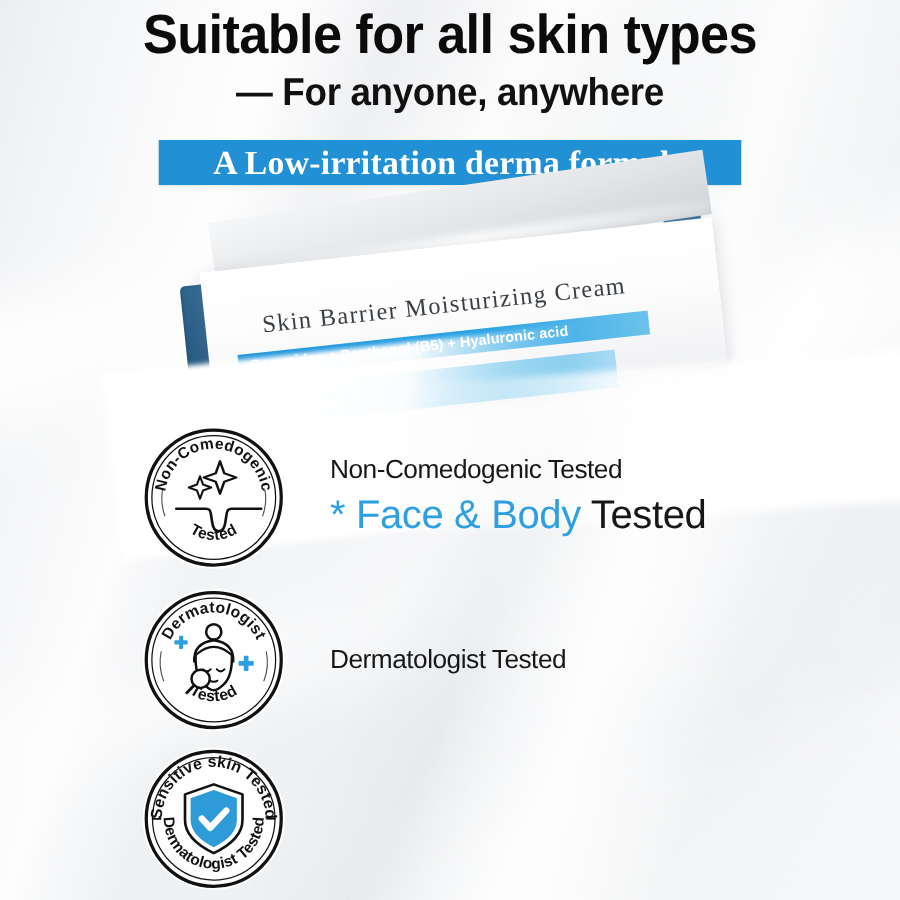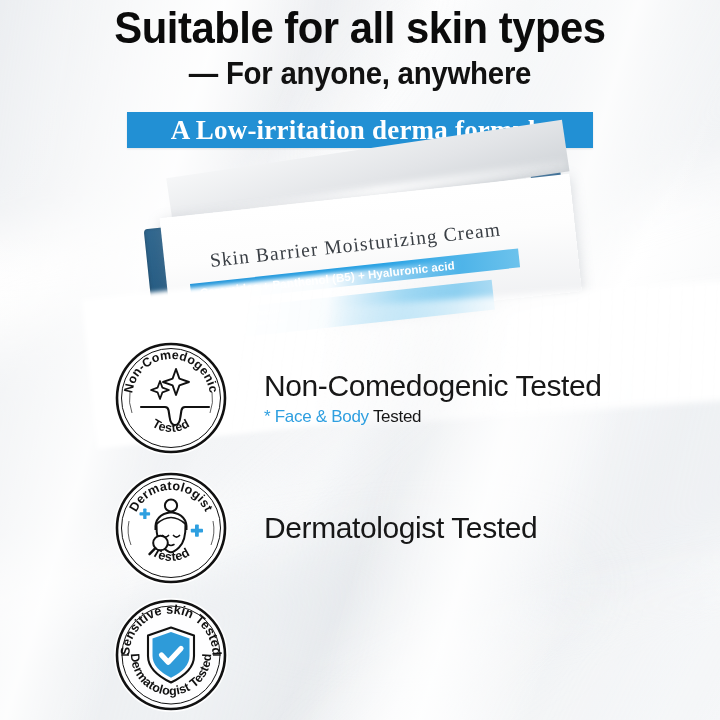--- a/index.html
+++ b/index.html
@@ -250,28 +250,28 @@
     height: 122px;
     flex: 0 0 122px;
   }
   .badge svg { display: block; width: 122px; height: 122px; }
 
   .claim {
     margin-left: 32px;
     color: #171717;
   }
   .claim .l1 {
-    font-size: 30px;
+    font-size: 21px;
     font-weight: 400;
     letter-spacing: -0.4px;
     line-height: 1.18;
     white-space: nowrap;
   }
   .claim .l2 {
-    font-size: 17px;
+    font-size: 32px;
     font-weight: 400;
     letter-spacing: -0.3px;
     line-height: 1.3;
     margin-top: 2px;
     white-space: nowrap;
   }
   .accent { color: #2e9fe0; }
 </style>
 </head>
 <body>

